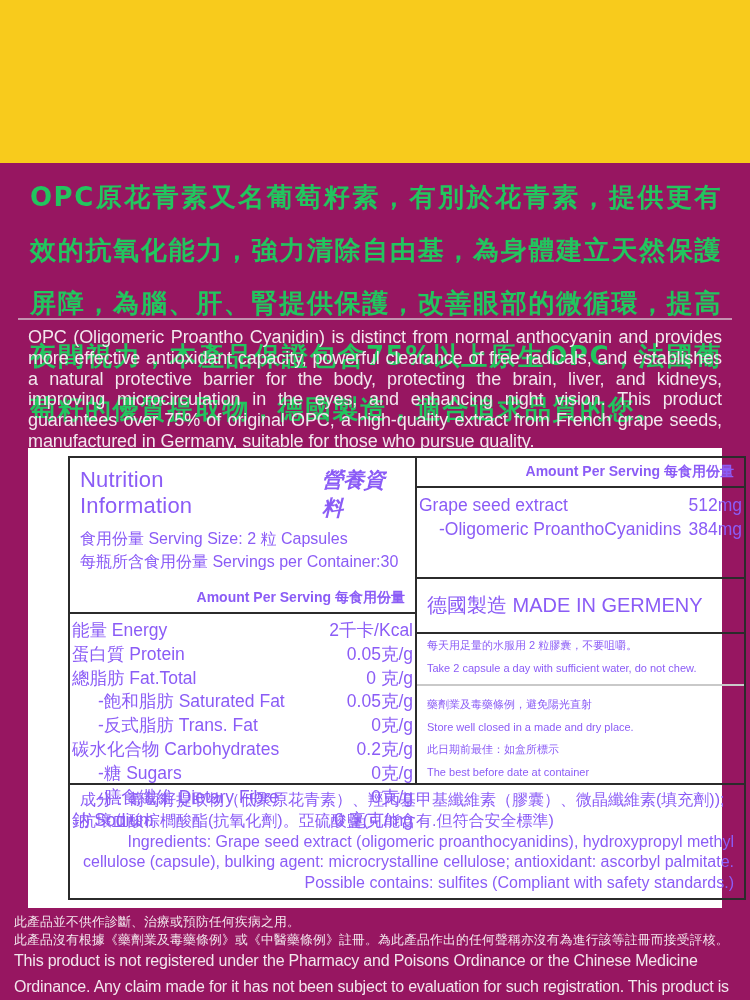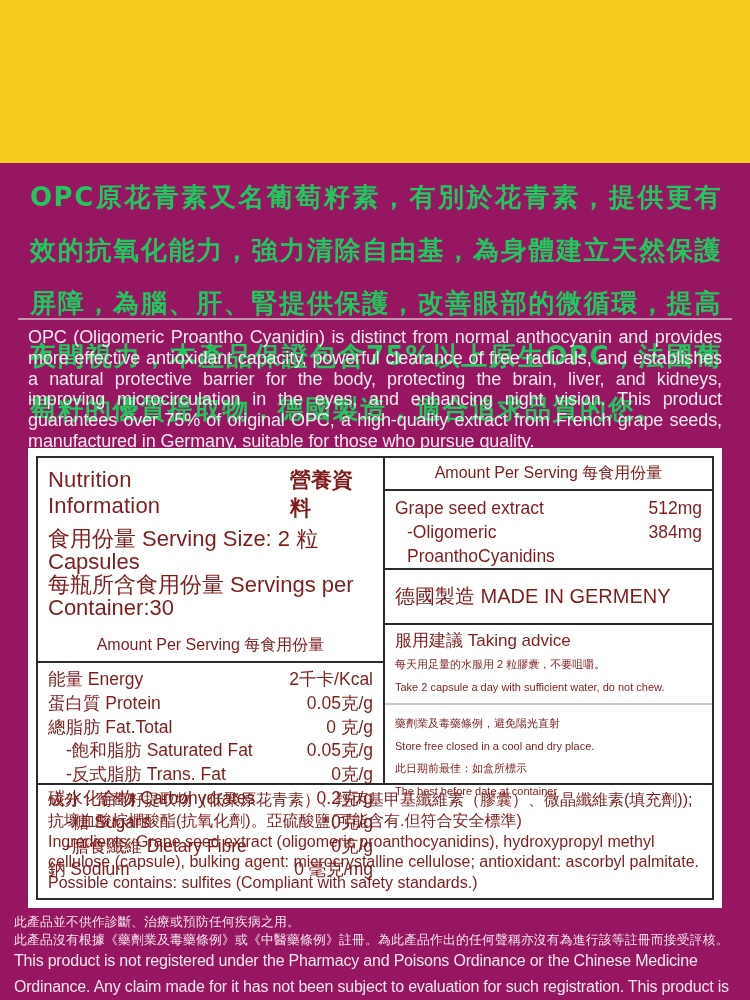--- a/index.html
+++ b/index.html
@@ -33,53 +33,53 @@
   }
   .panel {
     position: absolute; top: 448px; left: 28px;
     width: 694px; height: 460px;
     background: #FFFFFF; padding: 8px;
   }
   .grid {
     width: 100%; height: 100%;
     border: 2px solid #2B2B2B;
     display: flex; flex-direction: column;
-    color: #7f1d1d; overflow: hidden;
+    color: #8b5cf6; overflow: hidden; margin-left: 32px;
   }
   .cols { display: flex; flex: 1; min-height: 0; }
   .col-left { width: 345px; display: flex; flex-direction: column; padding-top: 5px; }
   .col-right { flex: 1; border-left: 2px solid #2B2B2B; display: flex; flex-direction: column; padding-top: 5px; }
   .nut-title { padding: 3px 10px 5px; display: flex; align-items: baseline; }
   .nut-title .en-t { font-size: 22px; letter-spacing: 0.2px; }
   .nut-title .zh-t { font-size: 21px; font-weight: bold; margin-left: 42px;
-    font-family: "DejaVu Sans", "Liberation Sans", sans-serif; }
-  .serv { font-size: 22px; line-height: 23px; padding: 0 10px; }
-  .amount-right { font-size: 16px; text-align: center; padding: 0 10px 5px; }
+    font-family: "DejaVu Sans", "Liberation Sans", sans-serif; font-style: italic; }
+  .serv { font-size: 16px; line-height: 23px; padding: 0 10px; }
+  .amount-right { font-size: 14px; text-align: right; padding: 0 10px 5px; font-weight: bold; }
   .col-left .amount-right { margin-top: 16px; }
   .rule { height: 2px; background: #2B2B2B; width: 100%; flex: none; }
   .rule-light { height: 2px; background: #C9C9C9; width: 100%; flex: none; margin: 5px 0 7px; }
   .nrows { padding-top: 5px; }
   .nrow, .srow {
     display: flex; justify-content: space-between;
-    font-size: 17.5px; line-height: 23.8px; padding: 0 10px;
+    font-size: 17.5px; line-height: 23.8px; padding: 0 2px;
   }
   .nrow.indent { padding-left: 28px; }
   .srow { line-height: 24px; }
   .srow.indent { padding-left: 22px; }
   .srows { padding-top: 5px; }
   .spacer { flex: 1; }
   .made-in { font-size: 20px; line-height: 29px; padding: 12px 10px; border-radius: 12px; }
   .advice { font-size: 11px; line-height: 22.5px; padding: 0 10px; }
   .advice-title { padding-top: 3px; font-size: 17px; line-height: 25px; }
   .ingredients {
     border-top: 2px solid #2B2B2B;
     padding: 5px 10px 4px;
     font-size: 16px; line-height: 20.8px;
   }
-  .ingredients .ing-en { font-size: 16px; }
+  .ingredients .ing-en { font-size: 16px; text-align: right; }
   .disclaimer {
     position: absolute; top: 913px; left: 14px; width: 722px;
     color: #F2E6ED;
   }
   .disc-zh { font-size: 12.8px; line-height: 17.5px; letter-spacing: 0.2px;
     font-family: "DejaVu Sans", "Liberation Sans", sans-serif; }
   .disc-en { font-size: 16px; line-height: 26px; letter-spacing: -0.2px; }
 </style>
 </head>
 <body>
@@ -155,26 +155,25 @@
             </div>
             <div class="srow indent">
               <span>-Oligomeric ProanthoCyanidins</span>
               <span>384mg</span>
             </div>
           </div>
         <div class="spacer"></div>
         <div class="rule"></div>
         <div class="made-in">德國製造 MADE IN GERMENY</div>
         <div class="rule"></div>
-        <div class="advice advice-title">服用建議 Taking advice</div>
         <div class="advice">每天用足量的水服用 2 粒膠囊，不要咀嚼。</div>
         <div class="advice">Take 2 capsule a day with sufficient water, do not chew.</div>
         <div class="rule-light"></div>
         <div class="advice">藥劑業及毒藥條例，避免陽光直射</div>
-        <div class="advice">Store free closed in a cool and dry place.</div>
+        <div class="advice">Store well closed in a made and dry place.</div>
         <div class="advice">此日期前最佳：如盒所標示</div>
         <div class="advice">The best before date at container</div>
       </div>
 
     </div>
 
     <div class="ingredients">
       <div>成分：葡萄籽提取物（低聚原花青素）、羥丙基甲基纖維素（膠囊）、微晶纖維素(填充劑));</div>
       <div>抗壞血酸棕櫚酸酯(抗氧化劑)。亞硫酸鹽(可能含有.但符合安全標準)</div>
       <div class="ing-en">Ingredients: Grape seed extract (oligomeric proanthocyanidins), hydroxypropyl methyl cellulose (capsule), bulking agent: microcrystalline cellulose; antioxidant: ascorbyl palmitate. Possible contains: sulfites (Compliant with safety standards.)</div>

